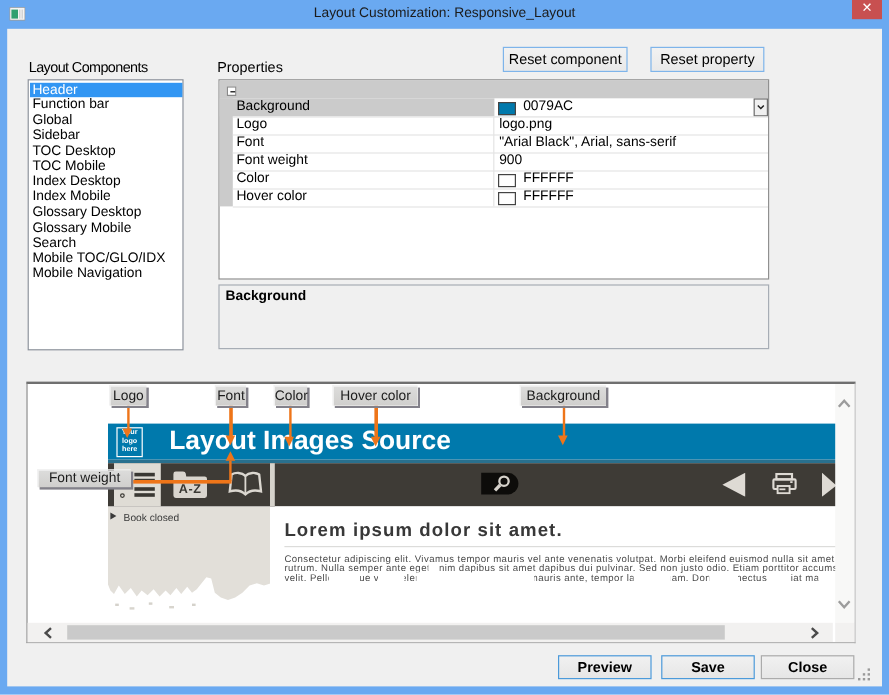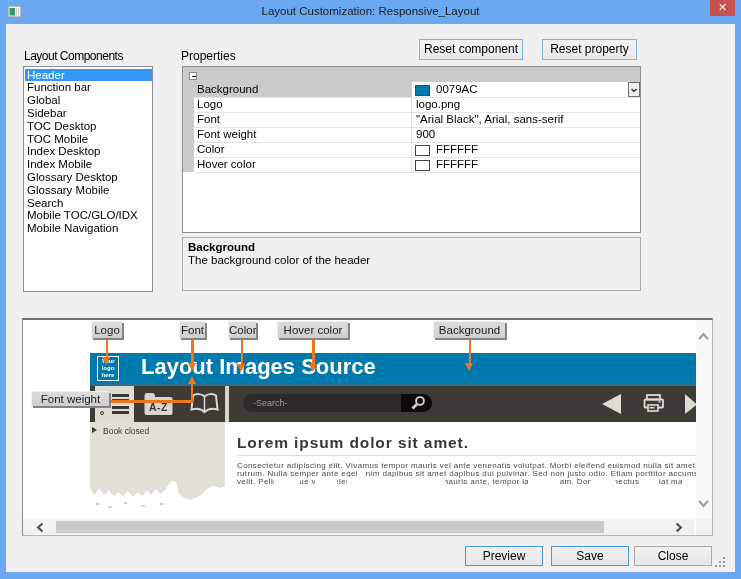--- a/index.html
+++ b/index.html
@@ -45,21 +45,21 @@
   
   #vtrack{left:696px;top:320px;width:16px;height:199px;background:#f8f8f7;}
   #vcorner{left:696px;top:519px;width:16px;height:16px;background:#f2f1f0;}
   #htrack{left:23px;top:519px;width:671px;height:16px;background:#f2f1f0;}
   #hthumb{left:56px;top:521px;width:548px;height:12px;background:#cacaca;}
   .chev{stroke:#9c9c9c;stroke-width:2;fill:none;}
   .chevd{stroke:#4b4b4b;stroke-width:2;fill:none;}
   .blob{top:477px;height:9px;background:#fff;}
   .pline{left:237px;width:460px;font-size:8px;letter-spacing:0.37px;line-height:8px;color:#4a4a4a;white-space:nowrap;overflow:hidden;}
   
-  .bbtn{position:absolute;top:546px;width:78px;height:20px;background:linear-gradient(#f1f1f1,#e6e6e6);border:1px solid #4b9ada;font-size:12px;color:#000;text-align:center;line-height:19px;box-sizing:border-box;}
+  .bbtn{position:absolute;top:546px;width:78px;height:20px;background:linear-gradient(#f1f1f1,#e6e6e6);border:1px solid #4b9ada;font-size:12px;color:#000;text-align:center;line-height:19px;box-sizing:border-box;font-weight:bold;}
 </style>
 </head>
 <body>
 <div id="win">
   <div class="abs" id="client"></div>
 
   <svg class="abs" style="left:8px;top:6px" width="13" height="11" viewBox="0 0 13 11">
     <rect x="0" y="0" width="13" height="11" fill="#f4f4f4" stroke="#8a8a8a" stroke-width="1"></rect>
     <rect x="1.5" y="2" width="5.5" height="7.5" fill="#2f9f6f"></rect>
     <rect x="8" y="2" width="1" height="7.5" fill="#cccccc"></rect>
@@ -137,21 +137,20 @@
     <div class="gsep" style="top:45px;"></div>
     <div class="gsep" style="top:60px;"></div>
     <div class="gsep" style="top:75px;"></div>
     <div class="gsep" style="top:90px;"></div>
     <div class="gsep" style="top:105px;"></div>
     <div style="position:absolute;left:228px;top:30px;width:1px;height:75px;background:#e4e4e4;"></div>
   </div>
 
   <div class="abs" id="descbox">
     <div style="position:absolute;left:5px;top:3px;font-size:11.5px;font-weight:bold;color:#000;">Background</div>
-    <div style="position:absolute;left:5px;top:16px;font-size:11.5px;color:#000;">The background color of the header</div>
   </div>
 
 
   <div class="abs" id="panel"></div>
 
   <div class="abs" id="bluehdr"></div>
   <div class="abs" id="tealline"></div>
   <div class="abs" id="funcbar"></div>
   <div class="abs" id="tab"></div>
   <div class="abs" id="logobox">
@@ -170,21 +169,20 @@
     <text x="14.5" y="19" font-family="Liberation Sans,sans-serif" font-size="10.5" font-weight="bold" fill="#3a3833" text-anchor="middle" letter-spacing="0.5">A-Z</text>
   </svg>
 
   <svg class="abs" style="left:190px;top:392px;" width="29" height="23" viewBox="0 0 29 23">
     <path d="M14.5 4.5 C11.5 1.5 6 1.5 3 3.5 L1.5 17.5 C6.5 16 11.5 17 14.5 20 C17.5 17 22.5 16 27.5 17.5 L26 3.5 C23 1.5 17.5 1.5 14.5 4.5 Z" fill="none" stroke="#dbd7d0" stroke-width="2"></path>
     <path d="M14.5 4.5 L14.5 20" stroke="#dbd7d0" stroke-width="1.5"></path>
   </svg>
 
   <div class="abs" style="left:225px;top:386px;width:4px;height:36px;background:#d6d3cc;"></div>
 
-  <div class="abs" id="searchpill">-Search-</div>
   <div class="abs" id="magblock">
     <svg width="31" height="18" viewBox="0 0 31 18">
       <circle cx="19" cy="7" r="3.9" fill="none" stroke="#d5d1ca" stroke-width="1.9"></circle>
       <path d="M15.8 10.2 L11.5 14.6" stroke="#d5d1ca" stroke-width="2.8" stroke-linecap="butt"></path>
     </svg>
   </div>
 
   <svg class="abs" style="left:601px;top:394px;" width="21" height="20" viewBox="0 0 21 20">
       <path d="M20 0 L20 20 L1 10 Z" fill="#dedad4"></path>
     </svg>

